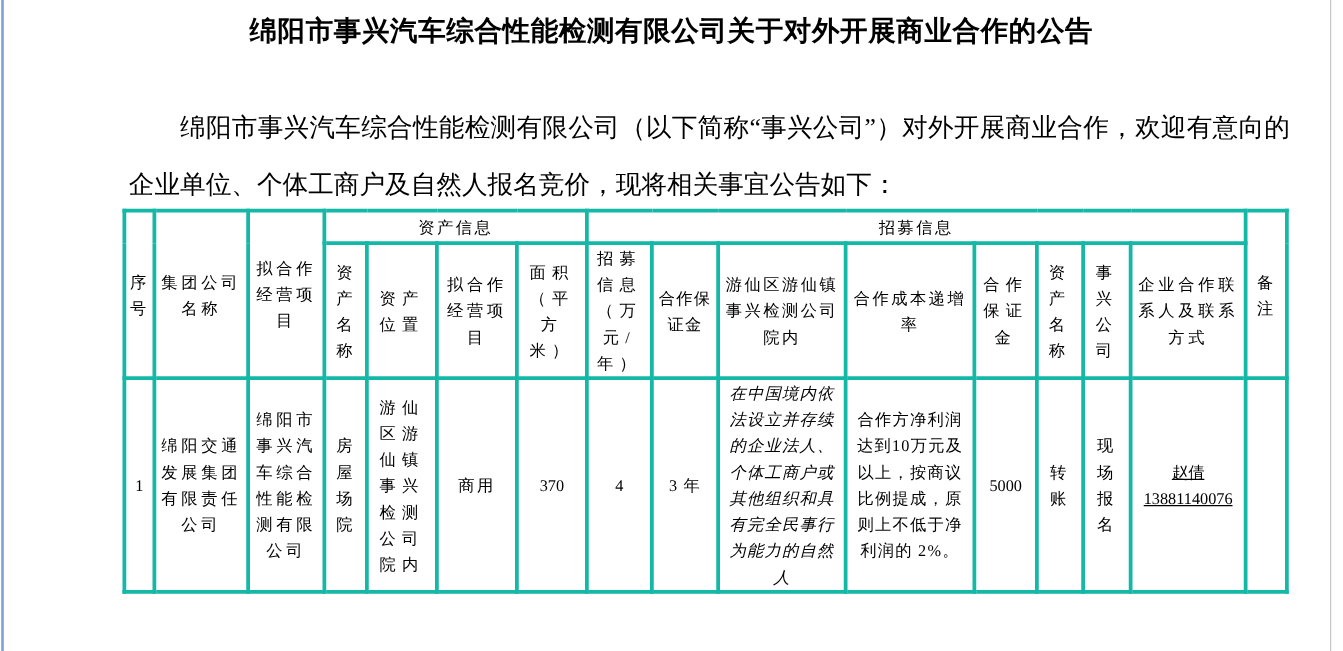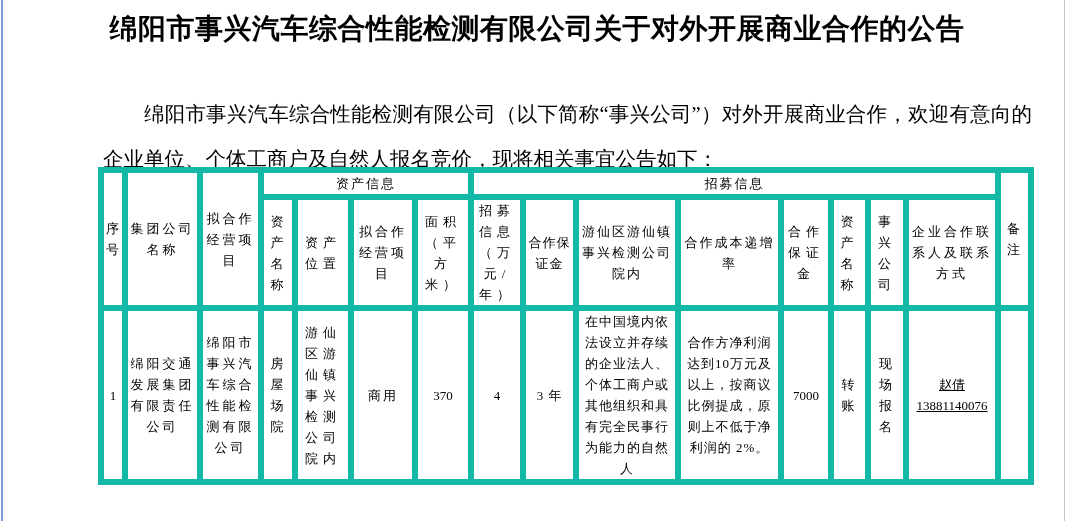--- a/index.html
+++ b/index.html
@@ -4,50 +4,50 @@
 <style>
   * { margin:0; padding:0; box-sizing:border-box; }
   html,body { width:1074px; height:521px; background:#ffffff; overflow:hidden; }
   body { font-family:"Liberation Serif","DejaVu Serif",serif; color:#000; position:relative; }
 
   .edge-left  { position:absolute; left:1px;  top:0; width:2px; height:521px; background:#7e9cd8; }
   .edge-right { position:absolute; left:1064px; top:0; width:1px; height:521px; background:#c6c8cb; }
 
   .doc-title {
     position:absolute; top:10px; left:40px; width:994px;
-    text-align:center; font-size:28px; font-weight:bold;
+    text-align:center; font-size:22px; font-weight:bold;
     letter-spacing:0.5px; white-space:nowrap;
   }
 
   .intro {
-    position:absolute; top:92px; left:103px; width:929px;
+    position:absolute; top:81px; left:103px; width:929px;
     font-size:20.5px; line-height:45px;
     text-indent:2em; text-align:justify; word-break:break-all;
   }
 
   table.announce {
     position:absolute; left:98px; top:167px;
     width:930px; table-layout:fixed; border-collapse:collapse;
     border:2px solid #000;
   }
   .announce th, .announce td {
-    border:6px solid #14b8a6; font-weight:normal;
+    border:3px solid #14b8a6; font-weight:normal;
     font-size:13px; line-height:21px;
     text-align:center; vertical-align:middle;
     padding:0 2px; word-break:break-all; overflow:hidden;
   }
   tr.row-group { height:26px; }
   tr.row-sub   { height:104px; }
   tr.row-data  { height:166px; }
 
   .ls1 { letter-spacing:1px; }
   .ls2 { letter-spacing:2px; }
   .ls3 { letter-spacing:3px; }
   .ls5 { letter-spacing:5px; }
-  .lh20 { line-height:20px; }
+  .lh20 { line-height:20px;font-style:italic; }
   .contact-line { display:block;text-decoration:underline; }
 </style>
 </head>
 <body>
 
 <div class="edge-left"></div>
 <div class="edge-right"></div>
 
 <h1 class="doc-title">绵阳市事兴汽车综合性能检测有限公司关于对外开展商业合作的公告</h1>
 
@@ -100,21 +100,21 @@
     <td class="ls3">绵阳交通发展集团有限责任公司</td>
     <td class="ls3">绵阳市事兴汽车综合性能检测有限公司</td>
     <td class="ls2">房屋场院</td>
     <td class="ls5">游仙区游仙镇事兴检测公司院内</td>
     <td class="ls2">商用</td>
     <td>370</td>
     <td>4</td>
     <td class="ls1">3 年</td>
     <td class="ls1 lh20">在中国境内依法设立并存续的企业法人、个体工商户或其他组织和具有完全民事行为能力的自然人</td>
     <td class="ls1">合作方净利润达到10万元及以上，按商议比例提成，原则上不低于净利润的 2%。</td>
-    <td>7000</td>
+    <td>5000</td>
     <td class="ls3">转账</td>
     <td class="ls3">现场报名</td>
     <td>
       <span class="contact-line">赵倩</span>
       <span class="contact-line">13881140076</span>
     </td>
     <td></td>
   </tr>
 </tbody>
   </table>

